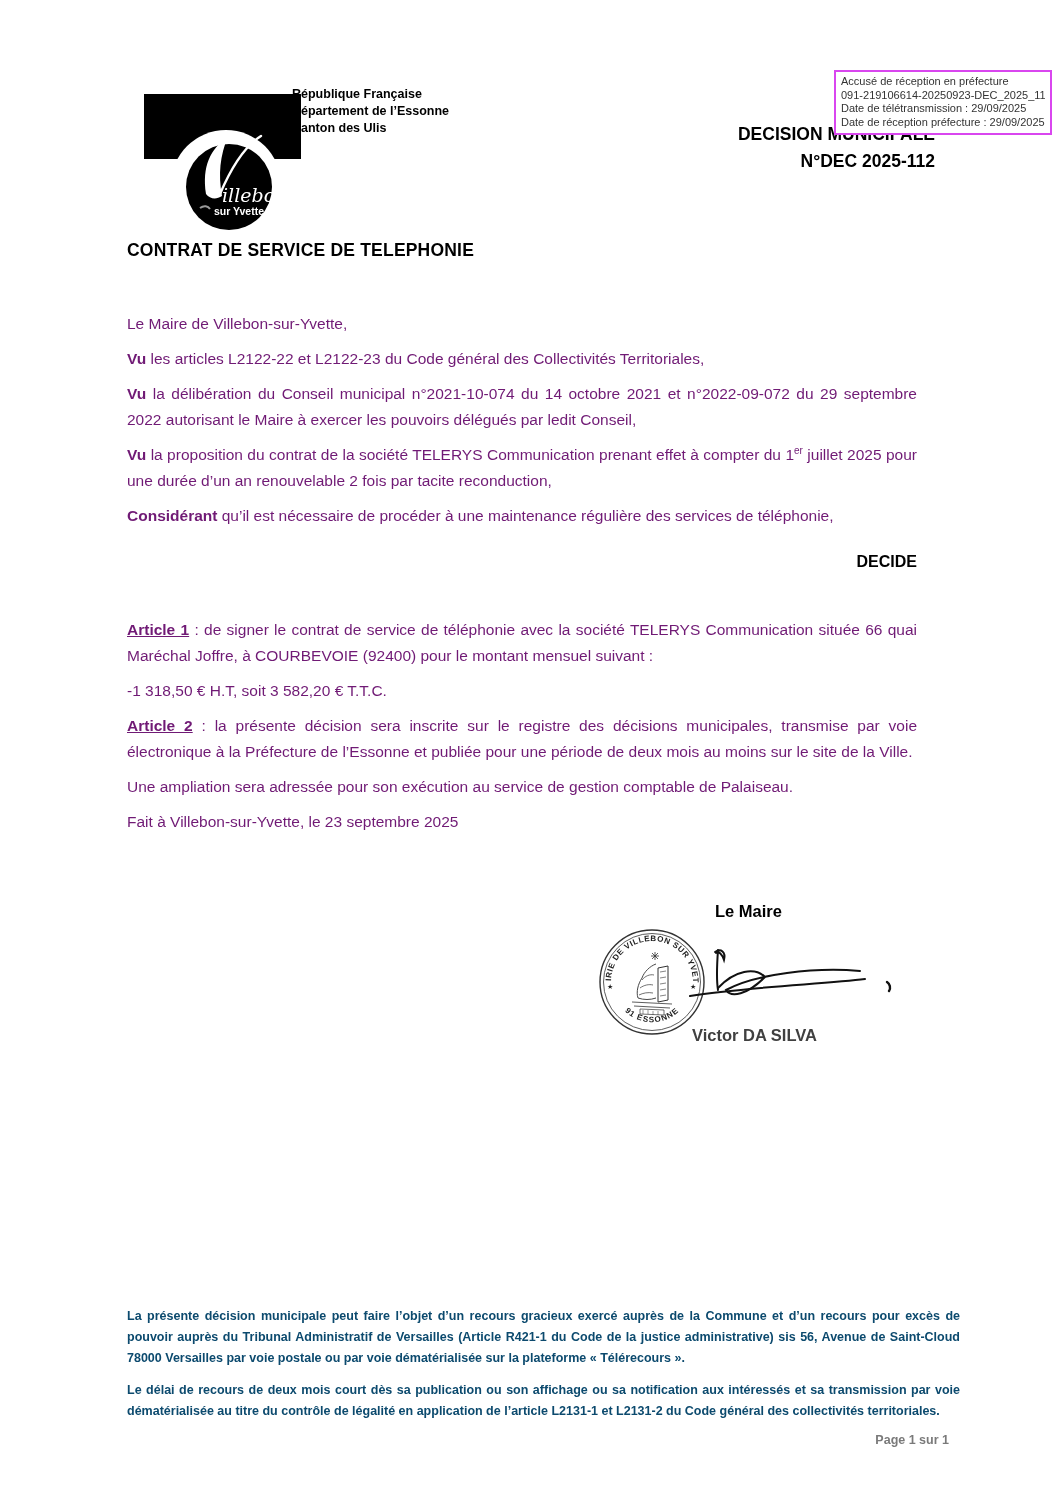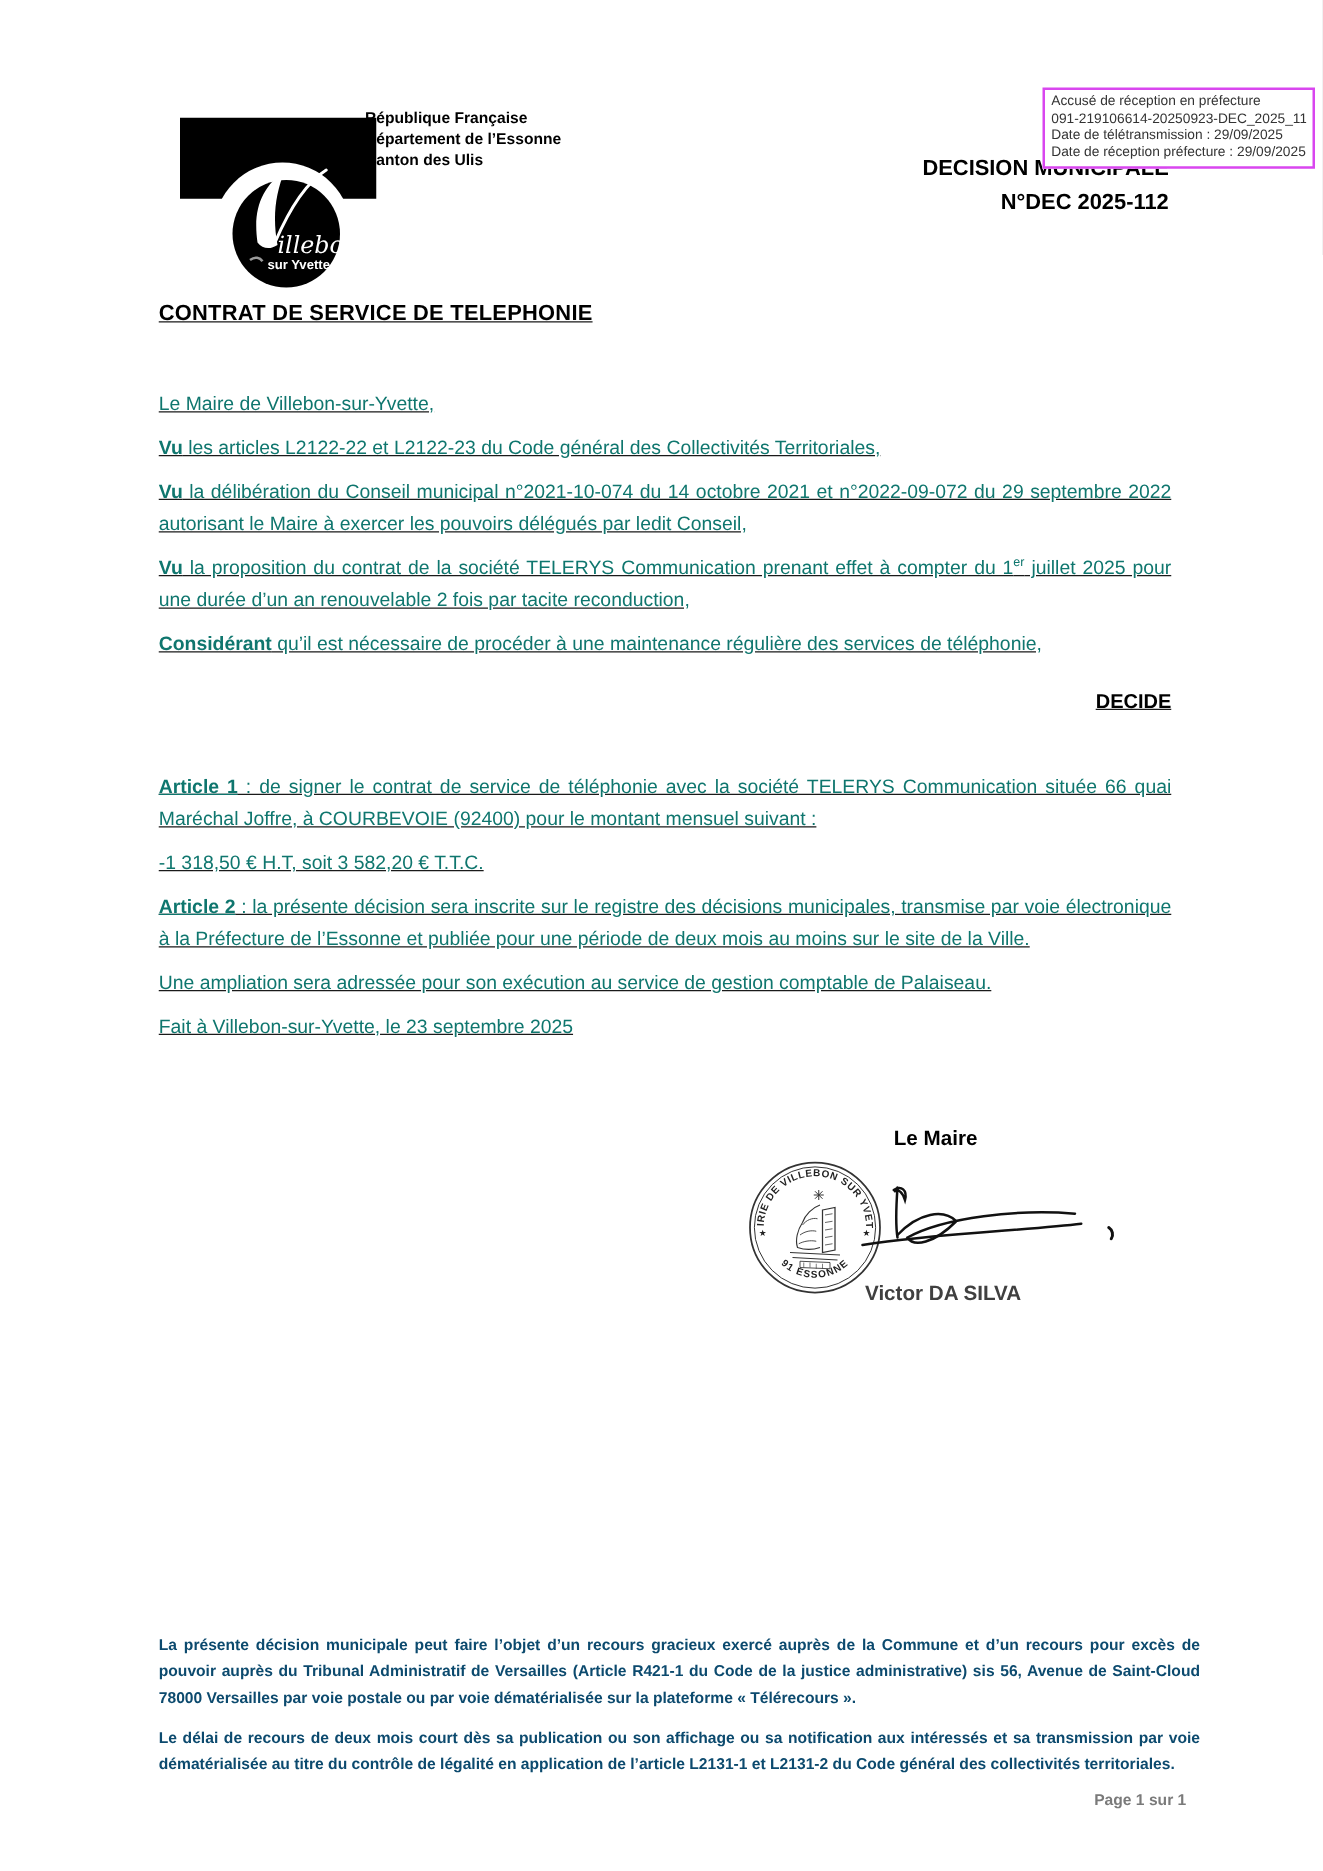--- a/index.html
+++ b/index.html
@@ -24,23 +24,23 @@
     background:#ffffff; border:2px solid #d946ef; z-index:5;
     padding:3px 5px 4px 5px;
     font-size:11px; line-height:13.5px; color:#333;
   }
   .stamp-box div { white-space:nowrap; overflow:hidden; }
   .title-block {
     position:absolute; right:123px; top:121px; z-index:1;
     text-align:right; font-weight:bold; font-size:17.5px; line-height:27px; color:#000;
   }
   
-  .content { position:absolute; left:127px; right:121px; top:240px;text-decoration:underline; }
+  .content { position:absolute; left:127px; right:141px; top:240px; }
   .doc-heading { font-size:17.5px; font-weight:bold; letter-spacing:0.2px; margin-bottom:50px; color:#000; }
-  .content p { font-size:15.5px; line-height:26px; margin-bottom:9px; color:#0f766e; }
+  .content p { font-size:15.5px; line-height:26px; margin-bottom:9px; color:#701a75; }
   .content p.just { text-align:justify; }
   .lead-b { font-weight:bold; }
   .lead-bu { font-weight:bold; text-decoration:underline; }
   .decide { text-align:right; font-weight:bold; font-size:16px; margin:24px 0 46px 0; color:#000; }
   .content p.fait { margin-top:7px; }
   sup { font-size:10px; vertical-align:super; line-height:0; }
   
   .sig-block { position:absolute; left:580px; top:900px; width:380px; height:160px; }
   .sig-title { position:absolute; left:135px; top:2px; font-size:16.5px; font-weight:bold; color:#000; }
   .seal { position:absolute; left:18px; top:28px; }

